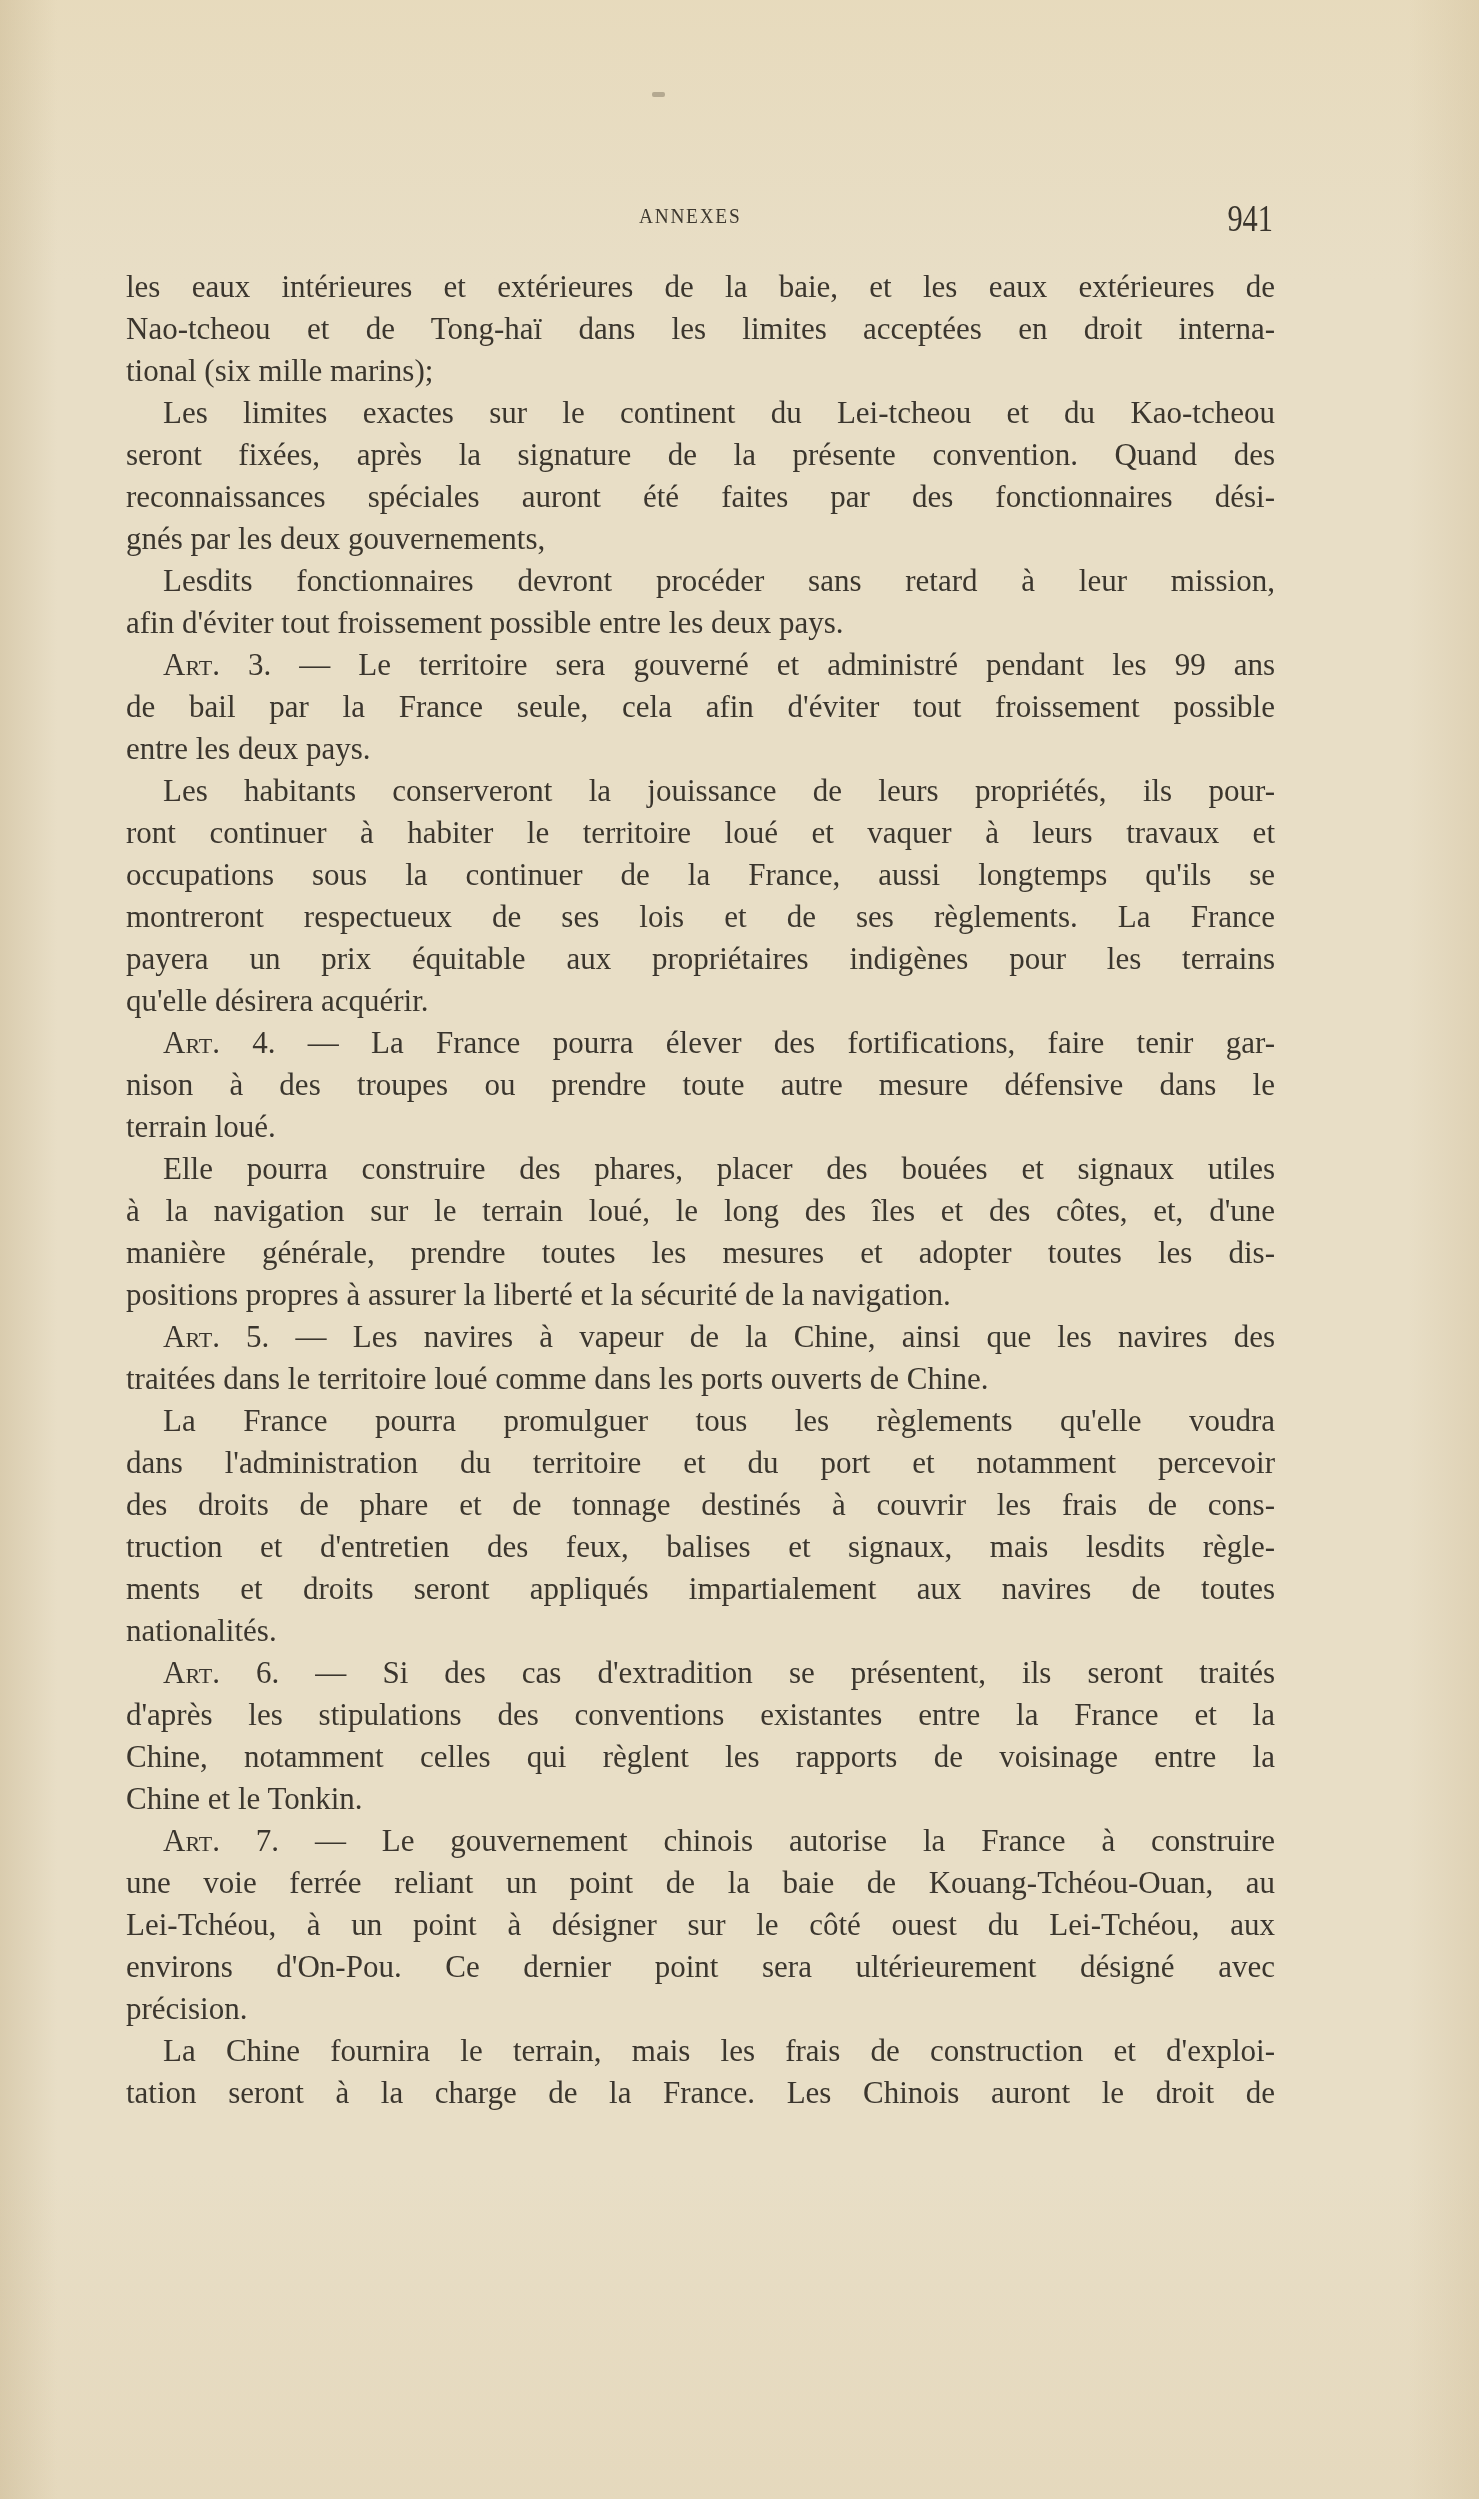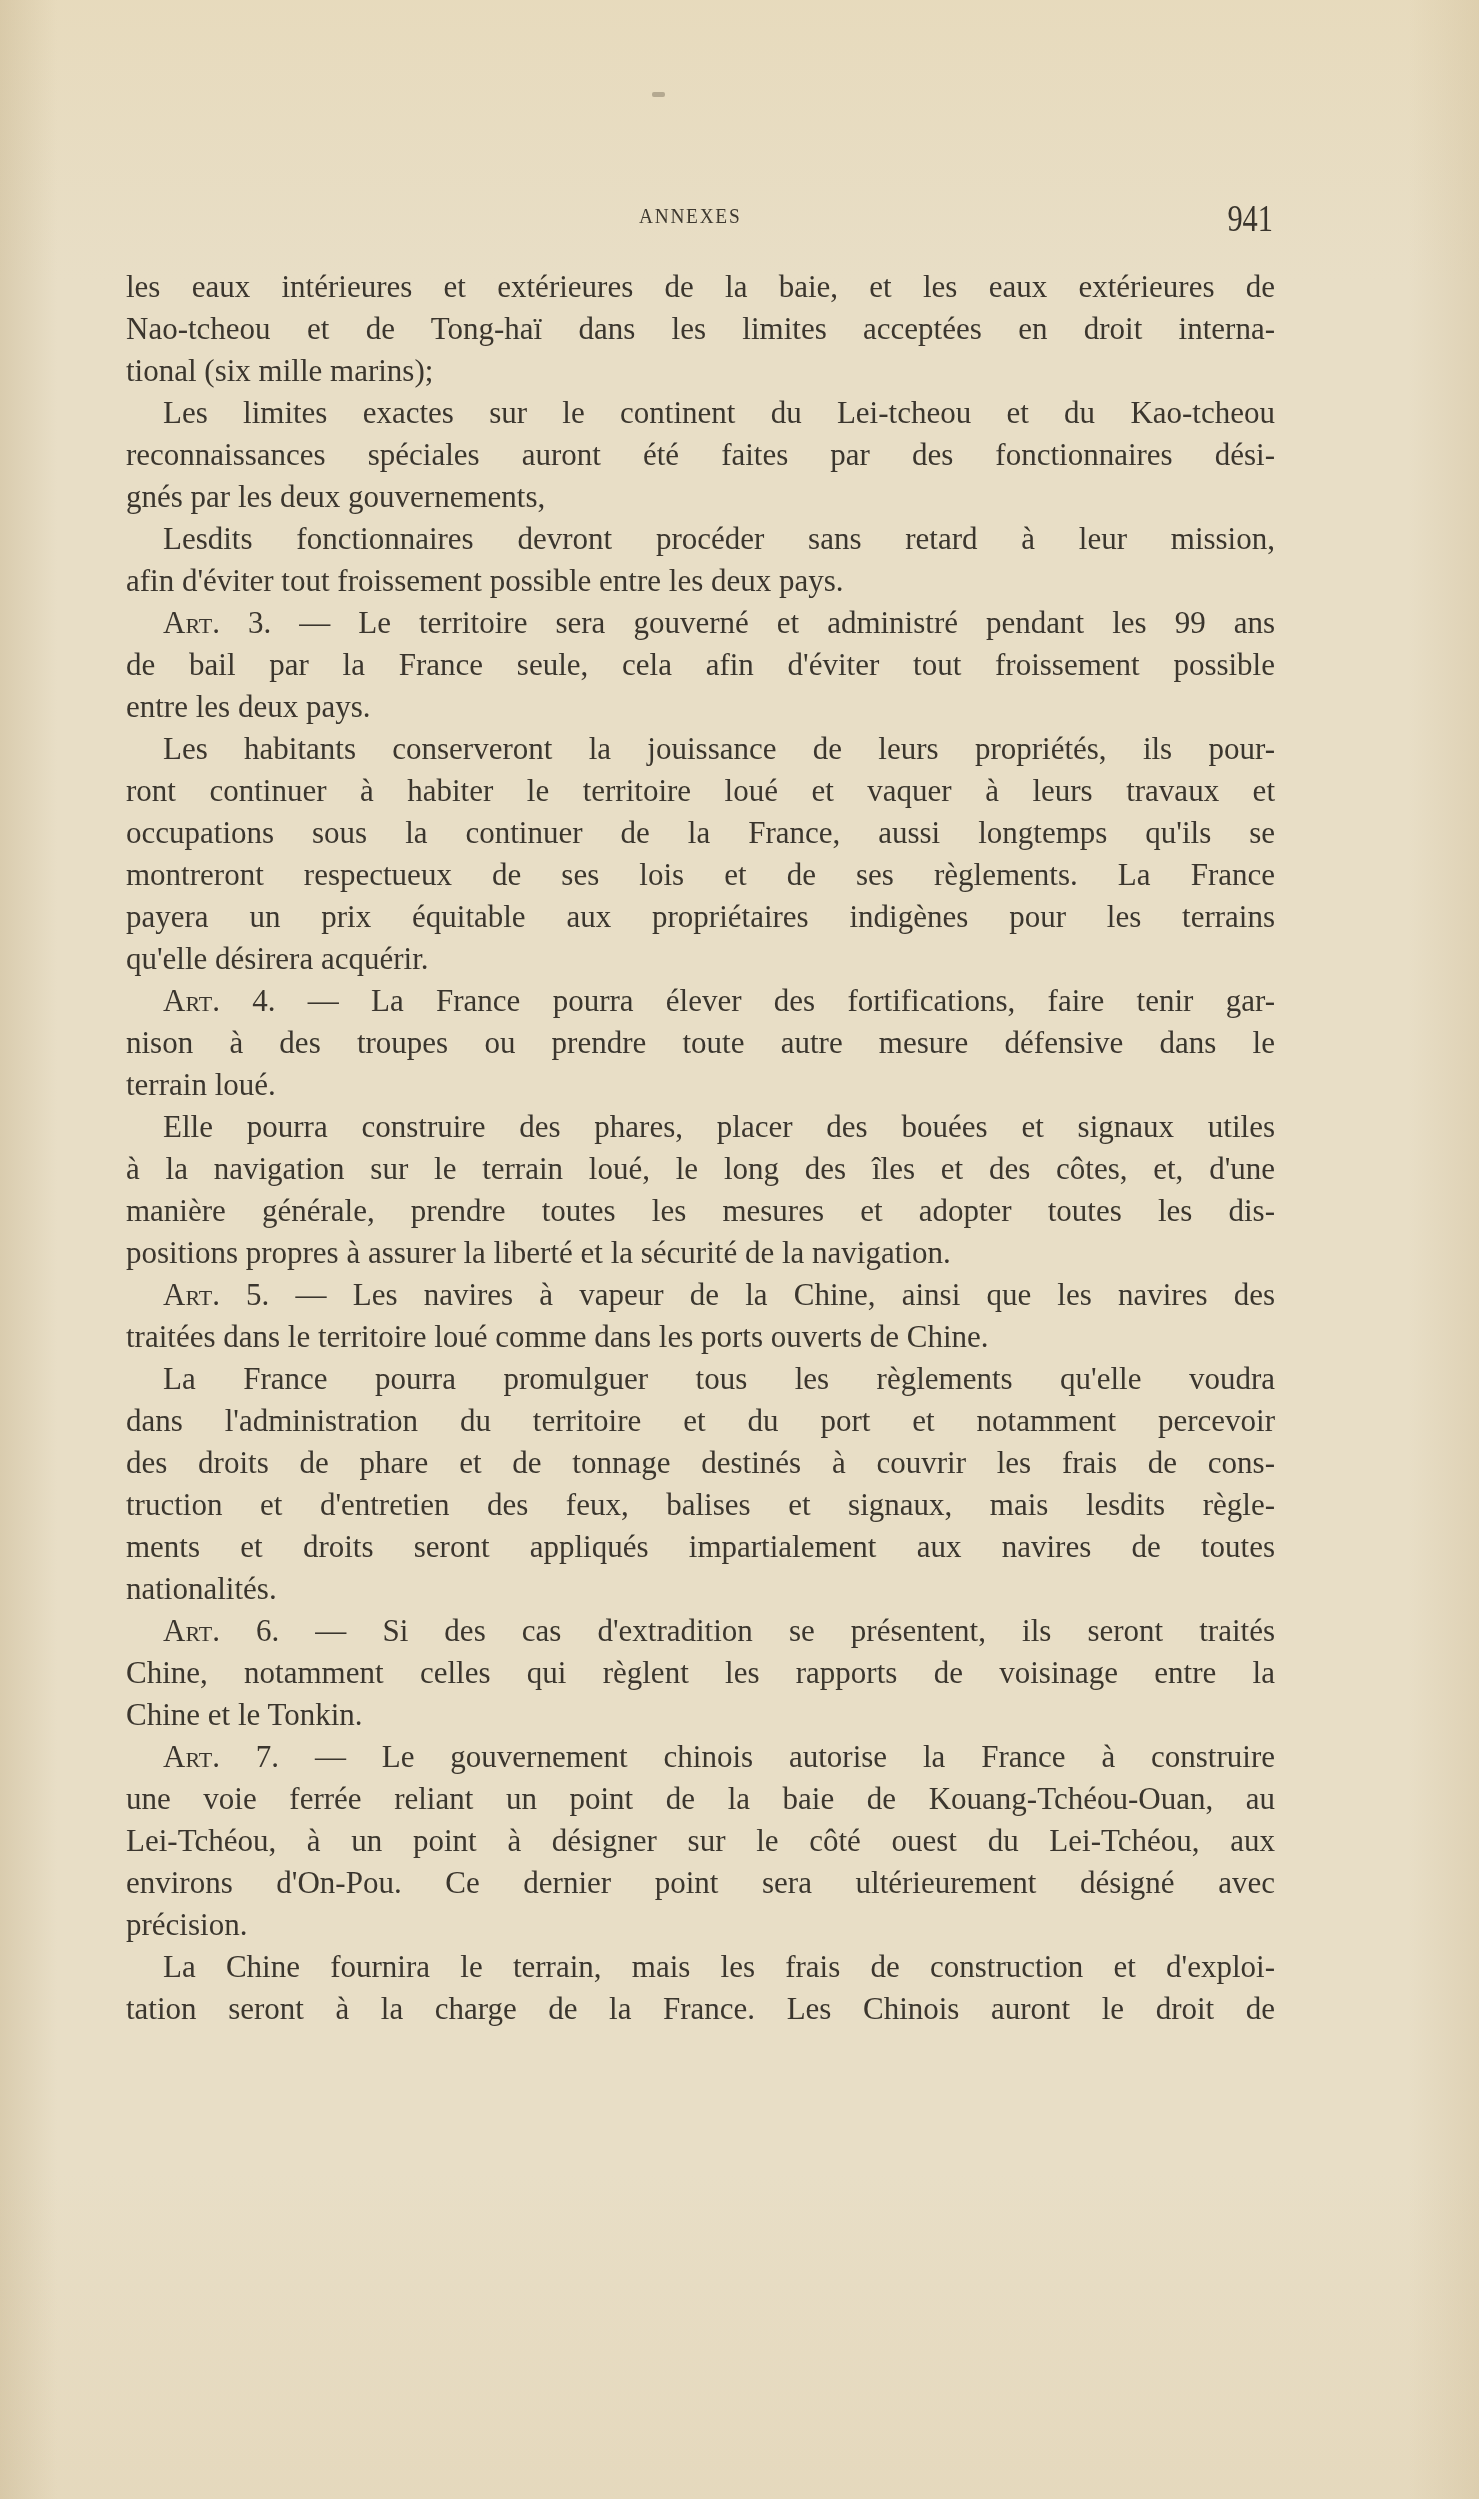--- a/index.html
+++ b/index.html
@@ -75,20 +75,21 @@
 <div class="running-head">
   <span class="running-title">ANNEXES</span>
   <span class="page-number">941</span>
 </div>
 
 <div class="body-text" id="body-text">
     <div class="line">les eaux intérieures et extérieures de la baie, et les eaux extérieures de</div>
     <div class="line">Nao-tcheou et de Tong-haï dans les limites acceptées en droit interna-</div>
     <div class="line last">tional (six mille marins);</div>
     <div class="line indent">Les limites exactes sur le continent du Lei-tcheou et du Kao-tcheou</div>
+    <div class="line">seront fixées, après la signature de la présente convention. Quand des</div>
     <div class="line">reconnaissances spéciales auront été faites par des fonctionnaires dési-</div>
     <div class="line last">gnés par les deux gouvernements,</div>
     <div class="line indent">Lesdits fonctionnaires devront procéder sans retard à leur mission,</div>
     <div class="line last">afin d'éviter tout froissement possible entre les deux pays.</div>
     <div class="line indent"><span class="sc">Art.</span><span> 3. — Le territoire sera gouverné et administré pendant les 99 ans</span></div>
     <div class="line">de bail par la France seule, cela afin d'éviter tout froissement possible</div>
     <div class="line last">entre les deux pays.</div>
     <div class="line indent">Les habitants conserveront la jouissance de leurs propriétés, ils pour-</div>
     <div class="line">ront continuer à habiter le territoire loué et vaquer à leurs travaux et</div>
     <div class="line">occupations sous la continuer de la France, aussi longtemps qu'ils se</div>
@@ -104,20 +105,21 @@
     <div class="line last">positions propres à assurer la liberté et la sécurité de la navigation.</div>
     <div class="line indent"><span class="sc">Art.</span><span> 5. — Les navires à vapeur de la Chine, ainsi que les navires des</span></div>
     <div class="line last">traitées dans le territoire loué comme dans les ports ouverts de Chine.</div>
     <div class="line indent">La France pourra promulguer tous les règlements qu'elle voudra</div>
     <div class="line">dans l'administration du territoire et du port et notamment percevoir</div>
     <div class="line">des droits de phare et de tonnage destinés à couvrir les frais de cons-</div>
     <div class="line">truction et d'entretien des feux, balises et signaux, mais lesdits règle-</div>
     <div class="line">ments et droits seront appliqués impartialement aux navires de toutes</div>
     <div class="line last">nationalités.</div>
     <div class="line indent"><span class="sc">Art.</span><span> 6. — Si des cas d'extradition se présentent, ils seront traités</span></div>
+    <div class="line">d'après les stipulations des conventions existantes entre la France et la</div>
     <div class="line">Chine, notamment celles qui règlent les rapports de voisinage entre la</div>
     <div class="line last">Chine et le Tonkin.</div>
     <div class="line indent"><span class="sc">Art.</span><span> 7. — Le gouvernement chinois autorise la France à construire</span></div>
     <div class="line">une voie ferrée reliant un point de la baie de Kouang-Tchéou-Ouan, au</div>
     <div class="line">Lei-Tchéou, à un point à désigner sur le côté ouest du Lei-Tchéou, aux</div>
     <div class="line">environs d'On-Pou. Ce dernier point sera ultérieurement désigné avec</div>
     <div class="line last">précision.</div>
     <div class="line indent">La Chine fournira le terrain, mais les frais de construction et d'exploi-</div>
     <div class="line">tation seront à la charge de la France. Les Chinois auront le droit de</div>
   </div>

